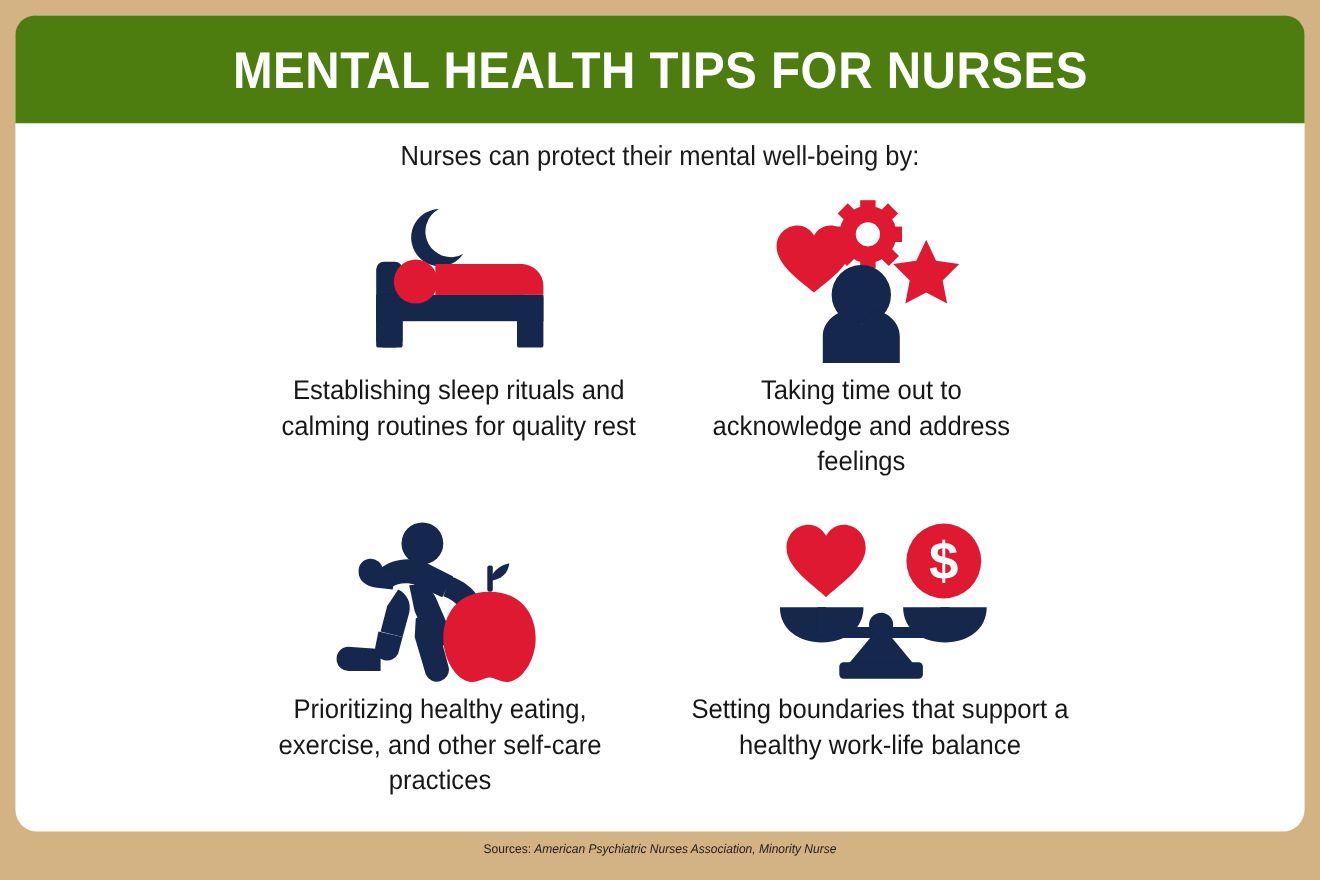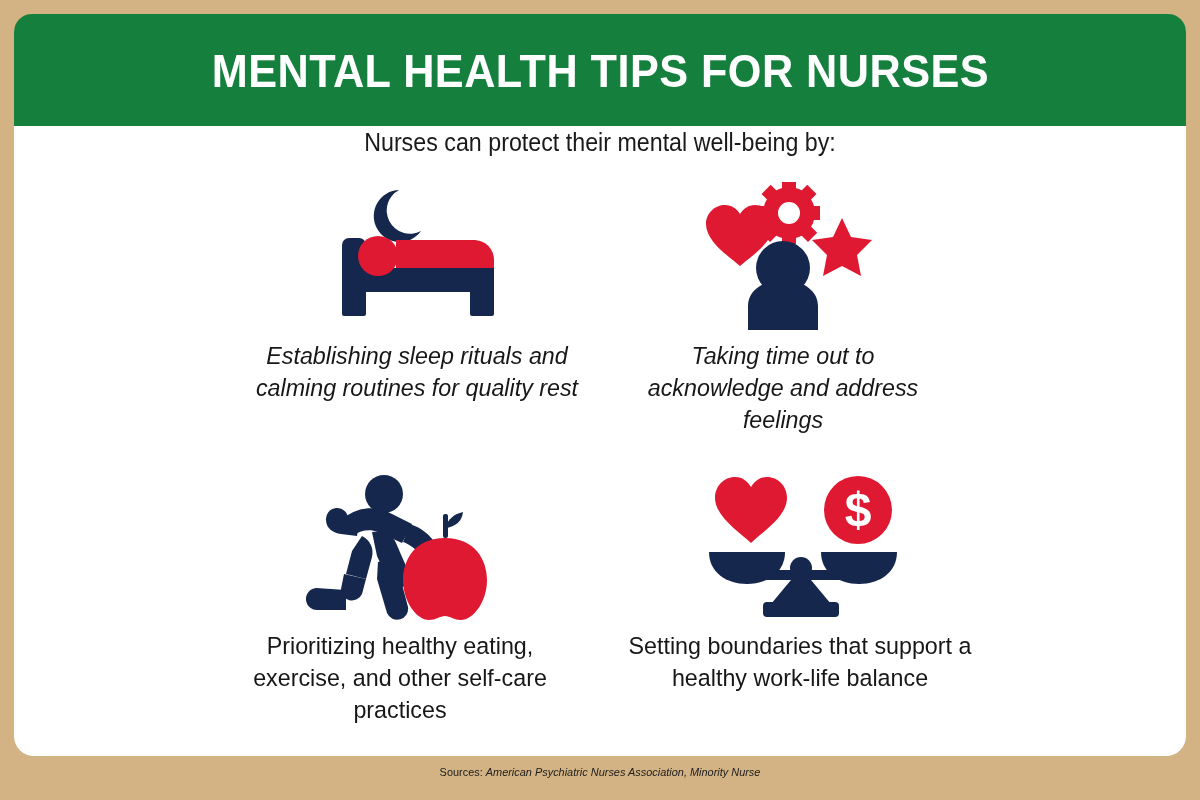--- a/index.html
+++ b/index.html
@@ -28,22 +28,22 @@
     height: 742px;
     background: #ffffff;
     border-radius: 20px;
     overflow: hidden;
   }
   .header-bar {
     position: absolute;
     left: 14px;
     top: 14px;
     width: 1172px;
-    height: 112px;
-    background: #15803d;
+    height: 98px;
+    background: #4d7c0f;
     border-radius: 18px 18px 0 0;
     display: flex;
     align-items: center;
     justify-content: center;
   }
   .header-title {
     color: #ffffff;
     font-family: "Liberation Sans Narrow", "Liberation Sans", sans-serif;
     font-weight: bold;
     font-size: 47px;
@@ -69,21 +69,21 @@
     justify-content: center;
   }
   .row-top { top: 180px; }
   .row-bottom { top: 470px; }
 
   .tip {
     display: flex;
     flex-direction: column;
     align-items: center;
   }
-  .row-top .tip { width: 366px; font-style: italic; }
+  .row-top .tip { width: 366px; }
   .row-bottom .tip { width: 400px; }
 
   .icon-wrap {
     height: 150px;
     display: flex;
     align-items: center;
     justify-content: center;
   }
   .caption {
     margin-top: 10px;

